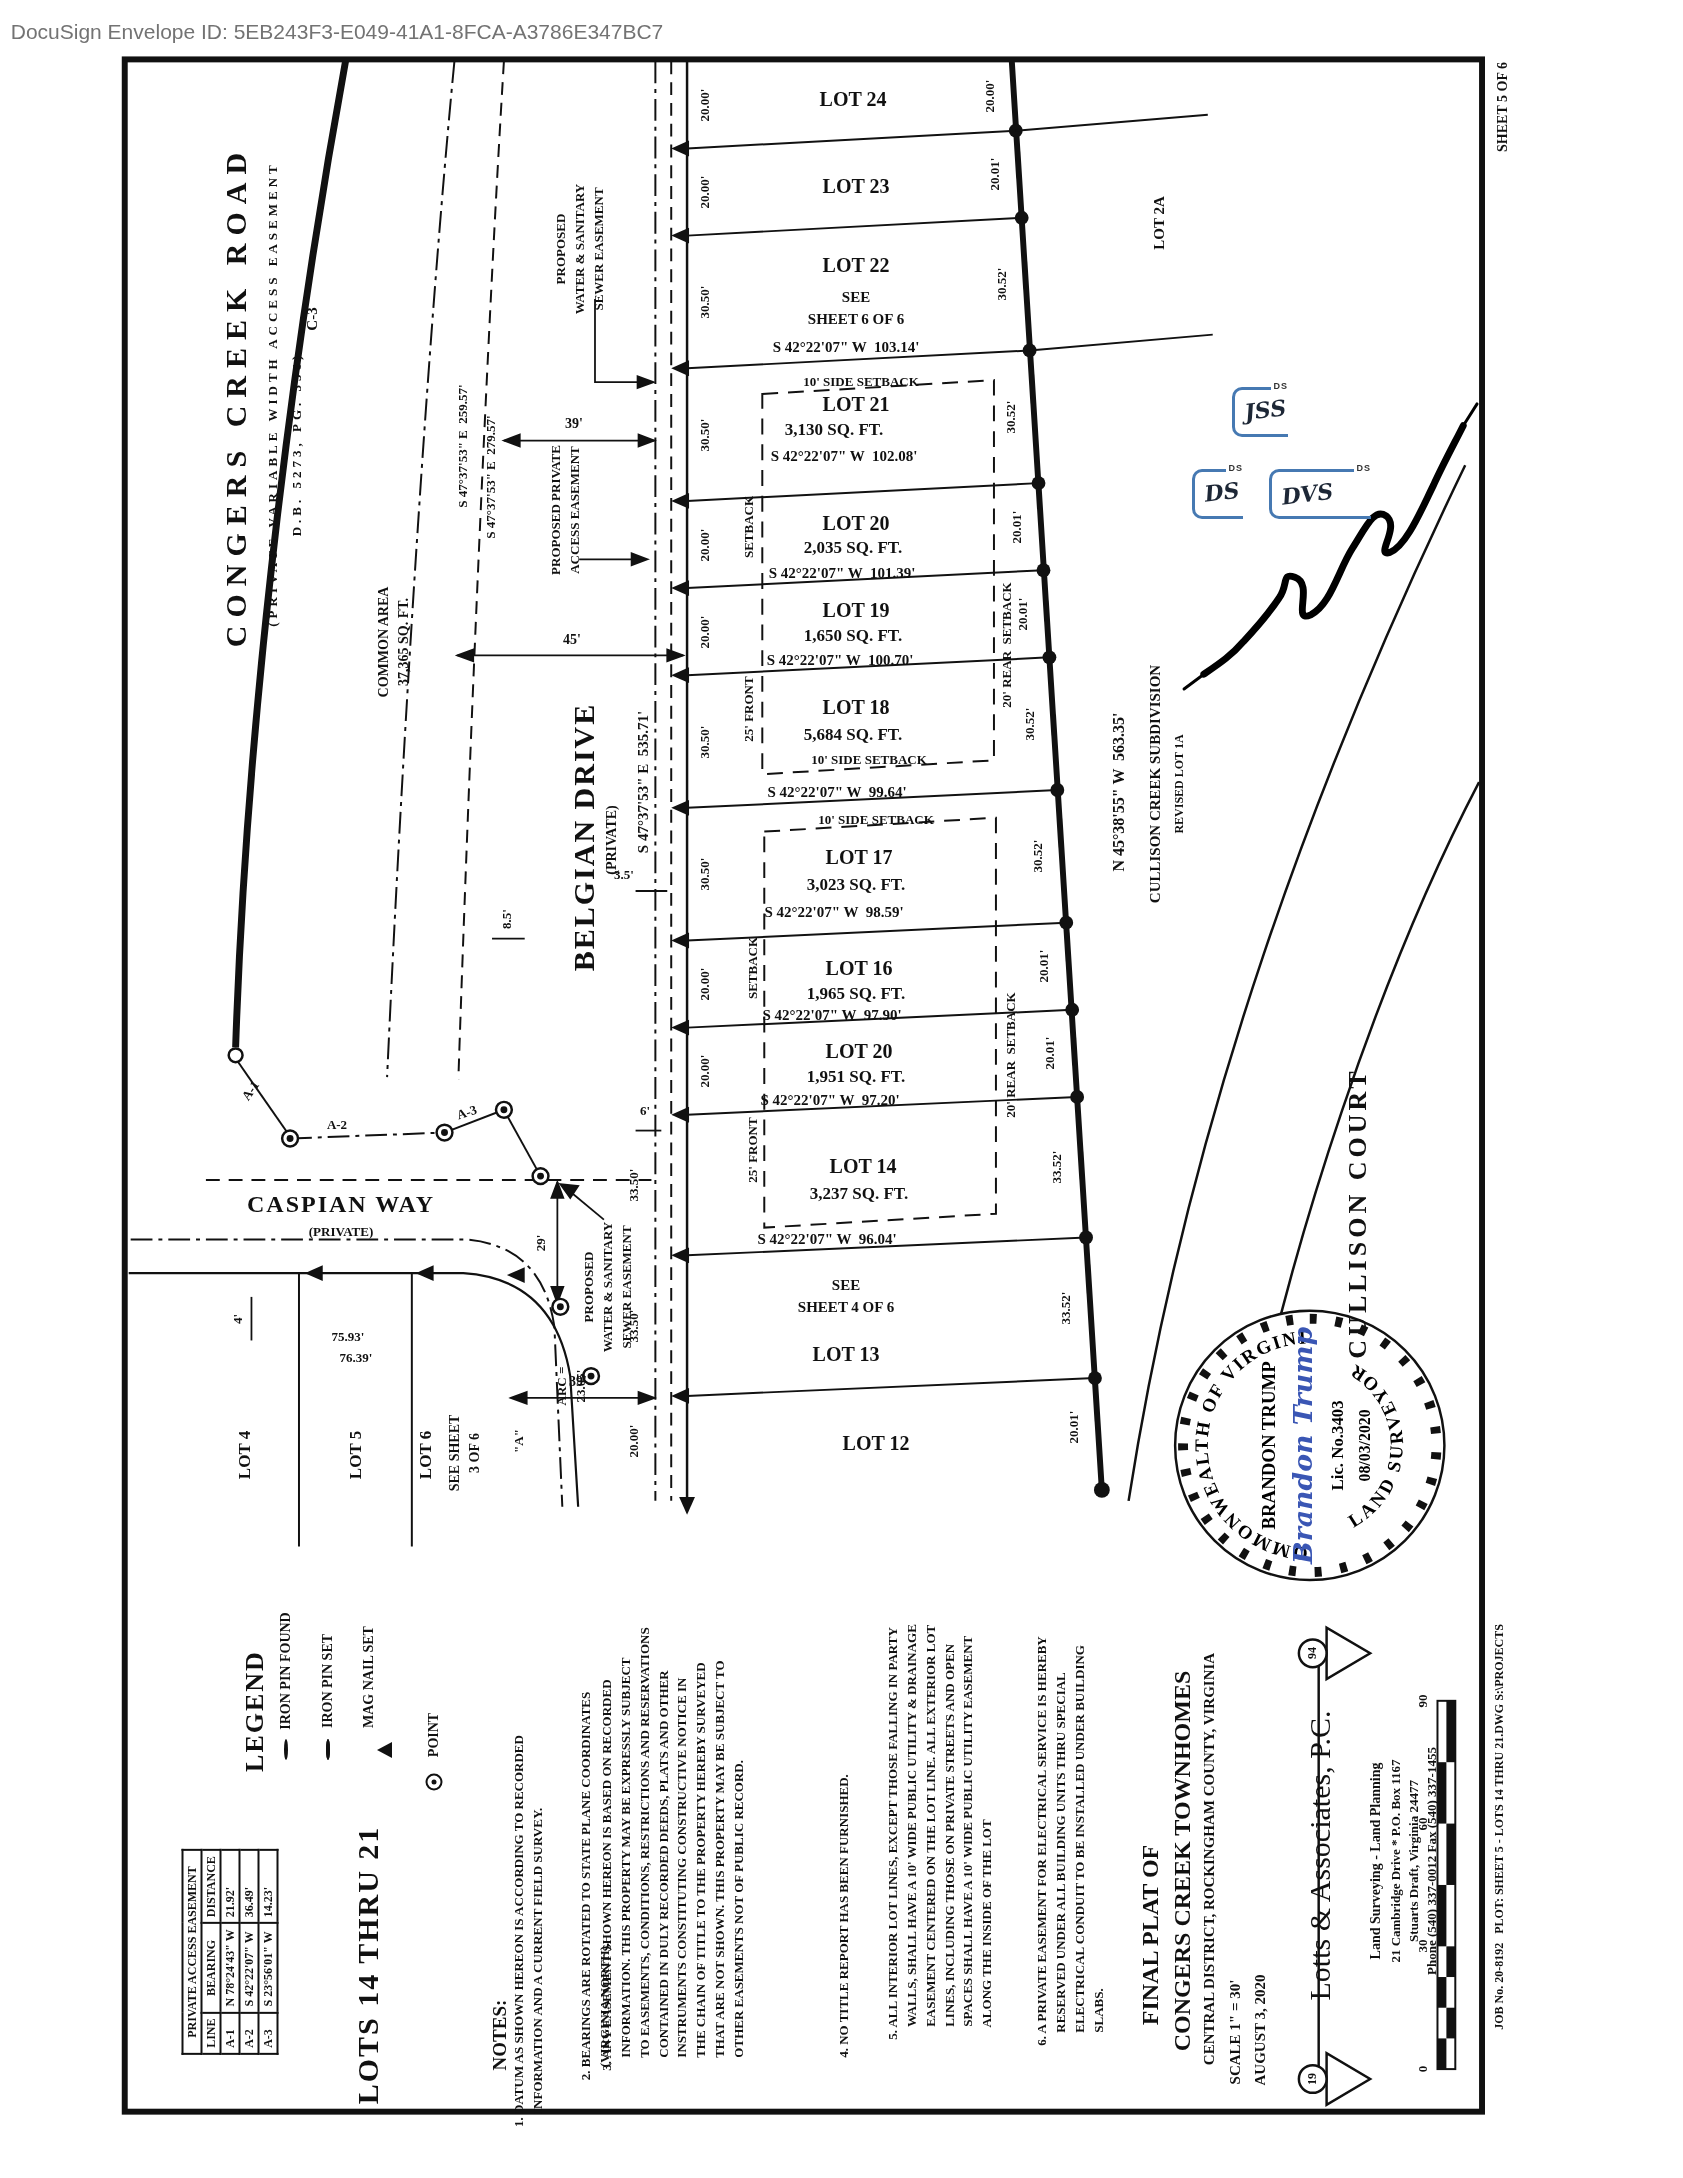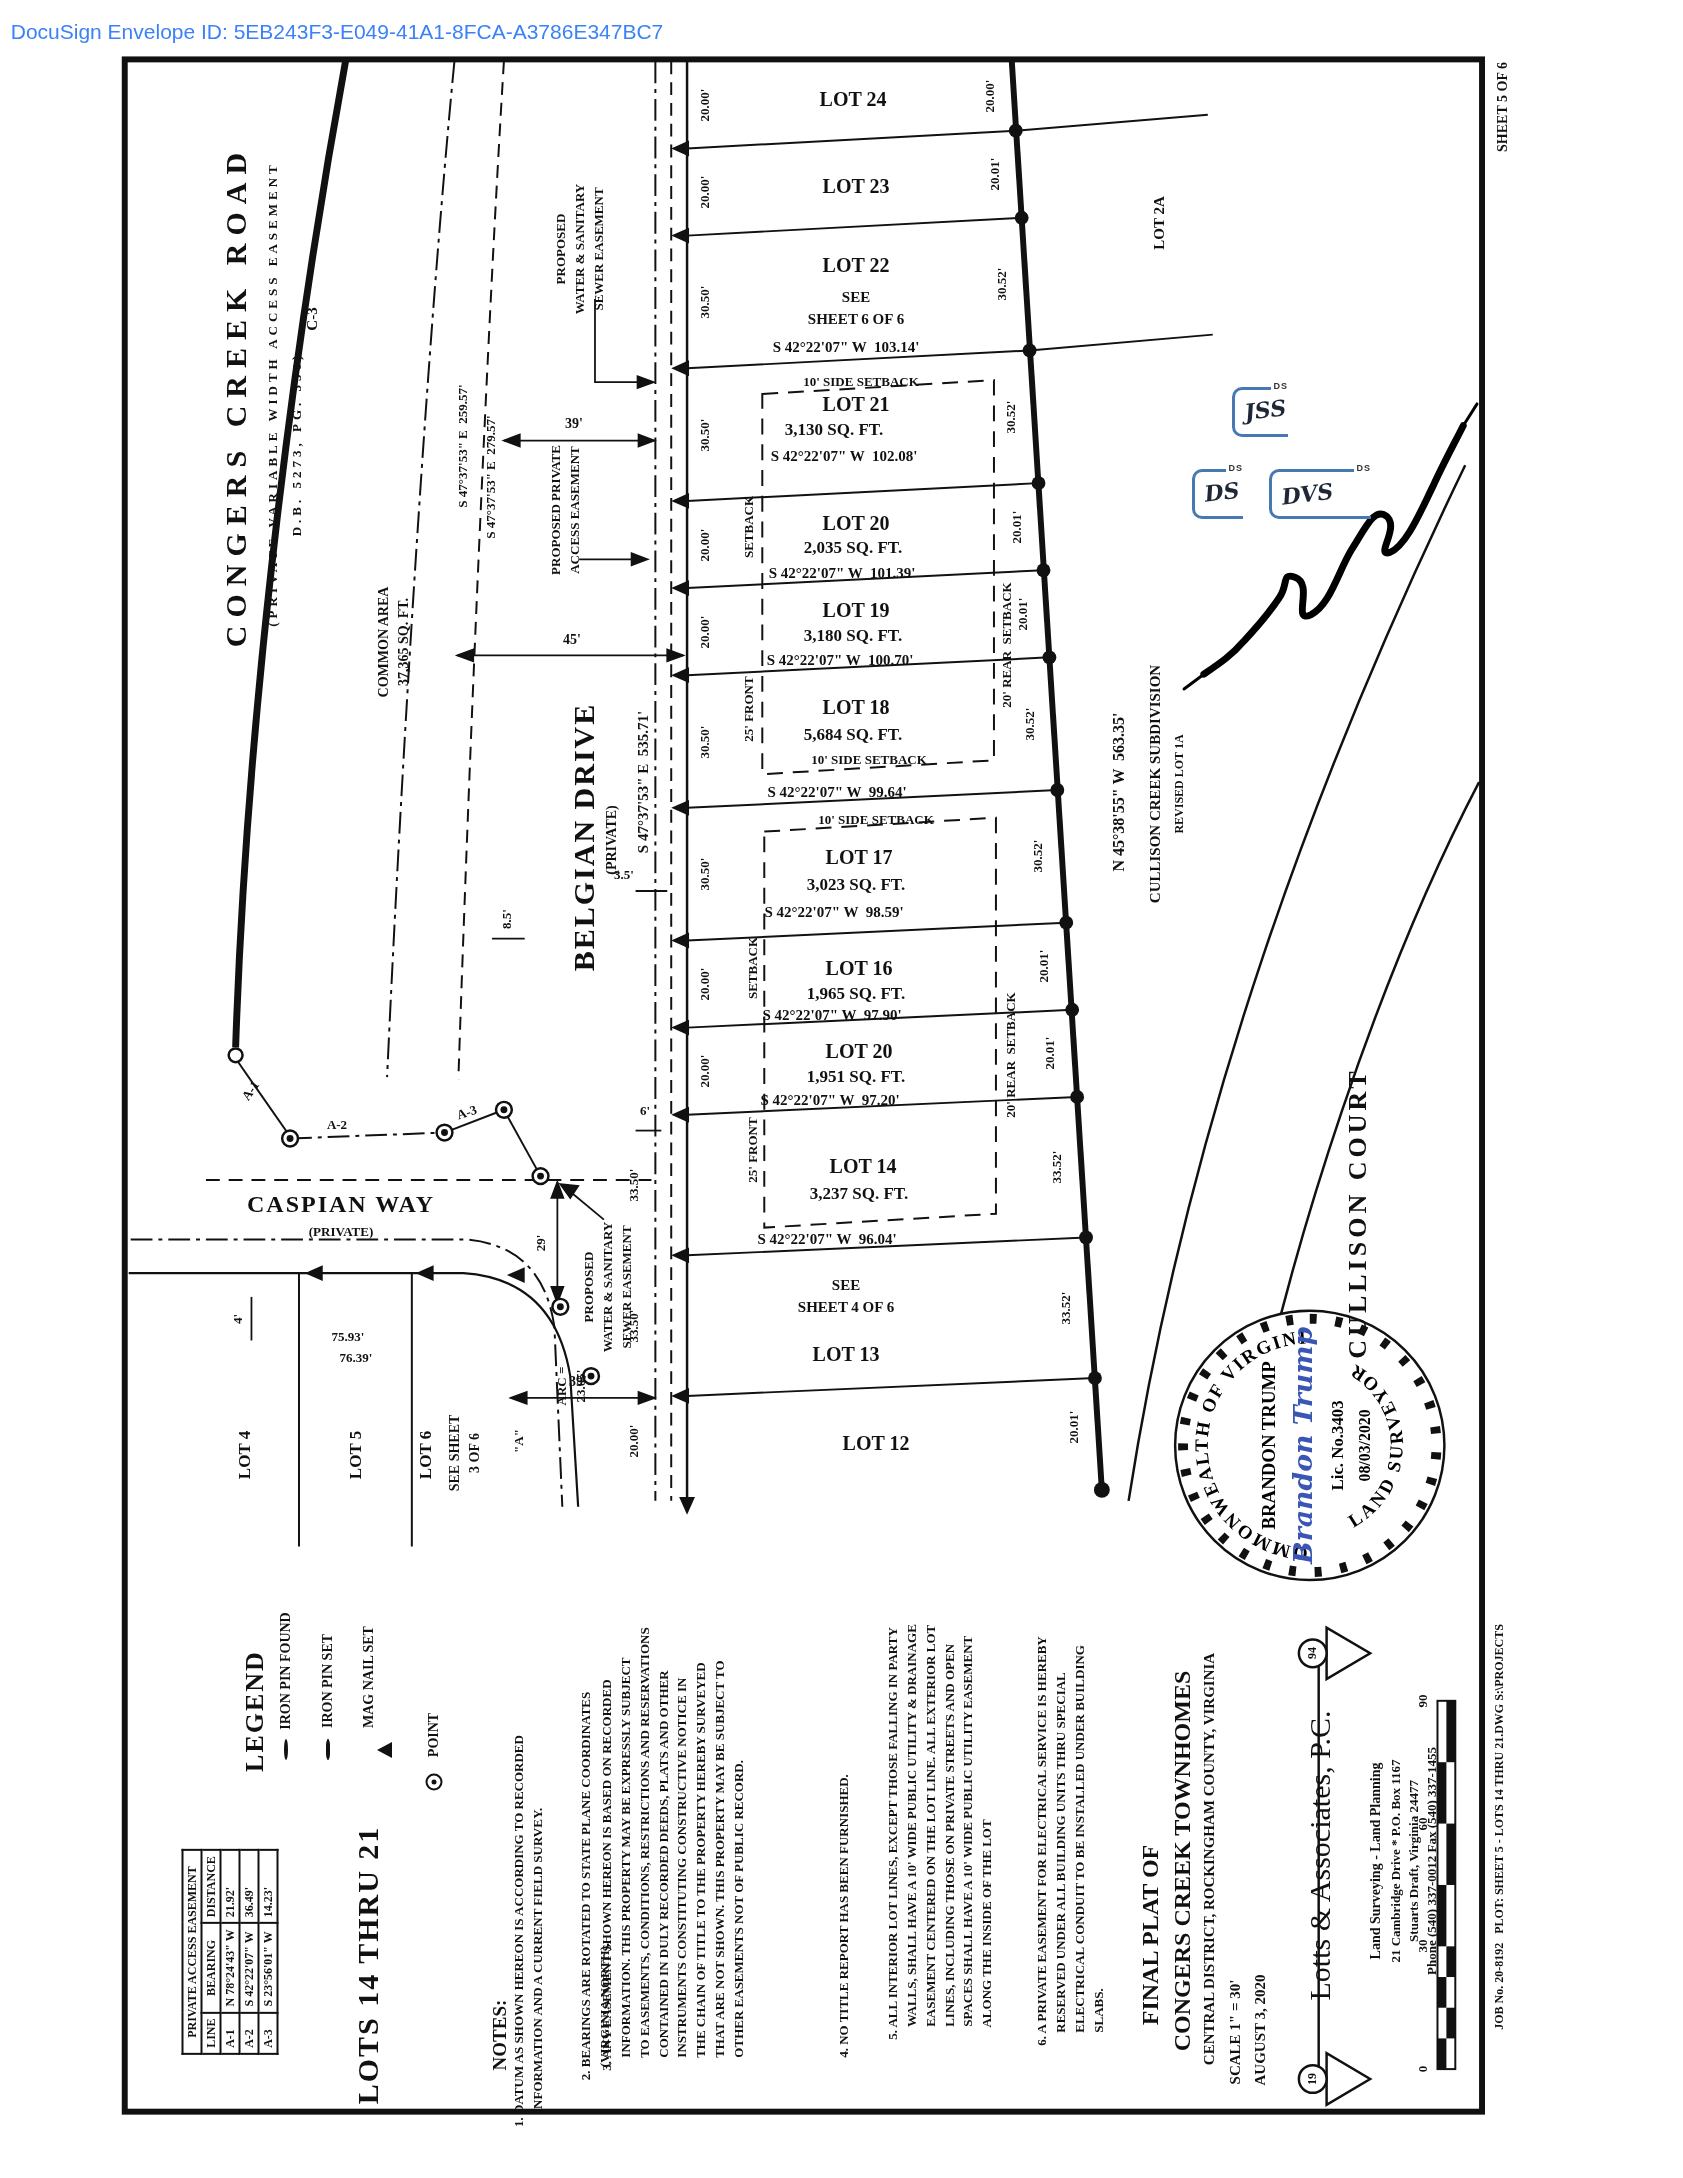--- a/index.html
+++ b/index.html
@@ -197,21 +197,21 @@
       <rect x="1452" y="1904" width="9" height="62"></rect>
         <rect x="1452" y="1780" width="9" height="62"></rect>
       <rect x="1461" y="2028" width="9" height="31"></rect>
         <rect x="1461" y="1966" width="9" height="31"></rect>
       <rect x="1461" y="1842" width="9" height="62"></rect>
         <rect x="1461" y="1718" width="9" height="62"></rect>
     </g>
   </g>
 </svg>
 
-<div class="lbl sans left" style="left:337px;top:32px;font-size:21px;color:#3b82f6;">DocuSign Envelope ID: 5EB243F3-E049-41A1-8FCA-A3786E347BC7</div>
+<div class="lbl sans left" style="left:337px;top:32px;font-size:21px;color:#737373;">DocuSign Envelope ID: 5EB243F3-E049-41A1-8FCA-A3786E347BC7</div>
 
 <div class="rot b s14" style="left:1503px;top:107px;">SHEET 5 OF 6</div>
 <div class="rot b s12" style="left:1500px;top:1827px;">JOB No. 20-8192   PLOT: SHEET 5 - LOTS 14 THRU 21.DWG S:\PROJECTS</div>
 
 <div class="rot b s30 ls8" style="left:236px;top:396px;">CONGERS CREEK ROAD</div>
 <div class="rot b s13 ls4" style="left:273px;top:394px;">(PRIVATE VARIABLE WIDTH ACCESS EASEMENT</div>
 <div class="rot b s13 ls4" style="left:297px;top:444px;">D.B. 5273, PG. 336)</div>
 <div class="rot b s15" style="left:313px;top:319px;">C-3</div>
 <div class="rot b s14" style="left:394px;top:642px;">COMMON AREA
 37,365 SQ. FT.</div>
@@ -263,21 +263,21 @@
 <div class="lbl b s15" style="left:856px;top:309px;">SEE
 SHEET 6 OF 6</div>
 <div class="lbl b s15" style="left:846px;top:348px;">S 42°22'07" W  103.14'</div>
 <div class="lbl b s20" style="left:856px;top:404px;">LOT 21</div>
 <div class="lbl b s17" style="left:834px;top:430px;">3,130 SQ. FT.</div>
 <div class="lbl b s15" style="left:844px;top:457px;">S 42°22'07" W  102.08'</div>
 <div class="lbl b s20" style="left:856px;top:523px;">LOT 20</div>
 <div class="lbl b s17" style="left:853px;top:548px;">2,035 SQ. FT.</div>
 <div class="lbl b s15" style="left:842px;top:574px;">S 42°22'07" W  101.39'</div>
 <div class="lbl b s20" style="left:856px;top:610px;">LOT 19</div>
-<div class="lbl b s17" style="left:853px;top:636px;">3,180 SQ. FT.</div>
+<div class="lbl b s17" style="left:853px;top:636px;">1,650 SQ. FT.</div>
 <div class="lbl b s15" style="left:840px;top:661px;">S 42°22'07" W  100.70'</div>
 <div class="lbl b s20" style="left:856px;top:707px;">LOT 18</div>
 <div class="lbl b s17" style="left:853px;top:735px;">5,684 SQ. FT.</div>
 <div class="lbl b s13" style="left:869px;top:760px;">10' SIDE SETBACK</div>
 <div class="lbl b s15" style="left:837px;top:793px;">S 42°22'07" W  99.64'</div>
 <div class="lbl b s20" style="left:859px;top:857px;">LOT 17</div>
 <div class="lbl b s17" style="left:856px;top:885px;">3,023 SQ. FT.</div>
 <div class="lbl b s15" style="left:834px;top:913px;">S 42°22'07" W  98.59'</div>
 <div class="lbl b s20" style="left:859px;top:968px;">LOT 16</div>
 <div class="lbl b s17" style="left:856px;top:994px;">1,965 SQ. FT.</div>

